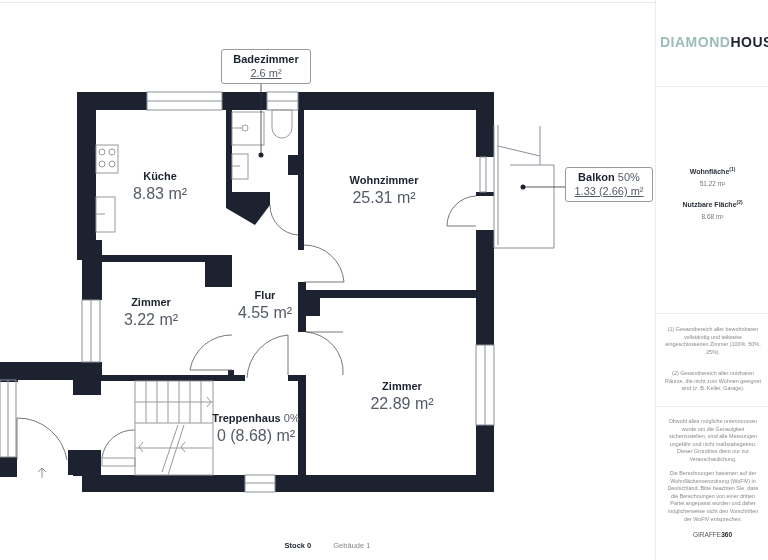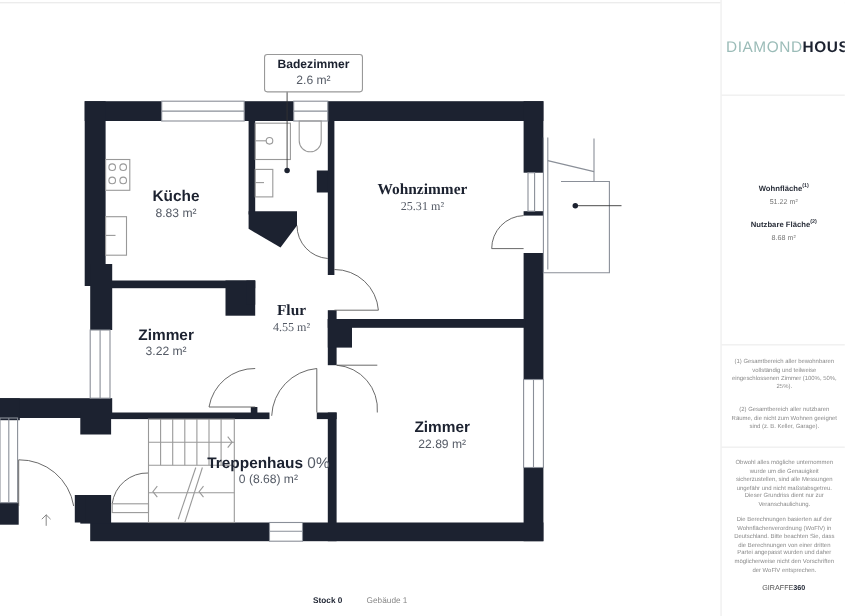--- a/index.html
+++ b/index.html
@@ -2,38 +2,38 @@
 <html><head>
 <meta charset="utf-8">
 <style>
   html, body { margin:0; padding:0; }
   body { width:768px; height:560px; background:#ffffff; position:relative; overflow:hidden; font-family:"Liberation Sans", sans-serif; }
   .topline { position:absolute; left:0; top:2px; width:768px; height:1px; background:#e8e8e8; }
   .plan { position:absolute; left:0; top:0; width:655px; height:560px; }
   .sidebar { position:absolute; left:655px; top:0; width:113px; height:560px; border-left:1px solid #ececec; background:#fff; }
   .sb-sep { position:absolute; left:0; width:113px; height:1px; background:#ececec; }
   .logo { position:absolute; left:4px; top:34px; font-size:14px; letter-spacing:0.5px; white-space:nowrap; }
-  .logo .a { color:#9bbcb8; }
+  .logo .a { color:#9bbcb8;font-weight:bold; }
   .logo .b { color:#1c2230; font-weight:bold; }
   .area-label { position:absolute; left:0; width:113px; text-align:center; font-size:7px; font-weight:bold; color:#2a2f3a; }
   .area-val { position:absolute; left:0; width:113px; text-align:center; font-size:6.5px; color:#777; }
   sup { font-size:70%; }
   .note { position:absolute; left:8px; width:98px; text-align:center; font-size:5.4px; line-height:7.6px; color:#8a8a8a; }
   .brand { position:absolute; left:0; top:531px; width:113px; text-align:center; font-size:6.5px; color:#555; }
   .brand b { color:#1c2230; }
   .footer { position:absolute; top:541px; left:0; width:655px; text-align:center; font-size:7.5px; color:#888; }
   .footer .st { color:#1c2230; font-weight:bold; margin-right:22px; }
   .room { position:absolute; text-align:center; line-height:1.25; transform:translateX(-50%); white-space:nowrap; }
-  .room .n { font-size:14px; font-weight:bold; color:#1c2230; }
-  .room .a { font-size:11px; color:#555b66; }
+  .room .n { font-size:11px; font-weight:bold; color:#1c2230; }
+  .room .a { font-size:16px; color:#555b66; }
   .room .p { font-weight:normal; color:#555b66; }
   .callout { position:absolute; border:1px solid #999; border-radius:3px; background:#fff; text-align:center; line-height:1.3; padding:2px 5px; }
   .callout .n { font-size:11px; font-weight:bold; color:#1c2230; }
   .callout .p { font-size:11px; color:#555b66; font-weight:normal; }
-  .callout .a { font-size:11px; color:#555b66; }
+  .callout .a { font-size:11px; color:#555b66;text-decoration:underline; }
 </style>
 </head>
 <body>
 
 <div class="topline"></div>
 
 <div class="plan">
   <svg width="655" height="560" viewBox="0 0 655 560">
     <g fill="#1c2230">
 
@@ -154,44 +154,48 @@
     <circle cx="261" cy="155" r="2.5" fill="#1c2230"></circle>
     <line x1="523" y1="187" x2="565" y2="187" stroke="#333" stroke-width="0.8"></line>
     <circle cx="523" cy="187" r="2.5" fill="#1c2230"></circle>
   </svg>
 
   
   <div class="room" style="left:160px;top:170px;">
     <div class="n">Küche</div>
     <div class="a">8.83 m²</div>
   </div>
-  <div class="room" style="left:384px;top:164px;font-family:Liberation Serif, serif;">
+  <div class="room" style="left:384px;top:174px;">
     <div class="n">Wohnzimmer</div>
     <div class="a">25.31 m²</div>
   </div>
-  <div class="room" style="left:265px;top:274px;font-family:Liberation Serif, serif;">
+  <div class="room" style="left:265px;top:289px;">
     <div class="n">Flur</div>
     <div class="a">4.55 m²</div>
   </div>
   <div class="room" style="left:151px;top:296px;">
     <div class="n">Zimmer</div>
     <div class="a">3.22 m²</div>
   </div>
   <div class="room" style="left:402px;top:380px;">
     <div class="n">Zimmer</div>
     <div class="a">22.89 m²</div>
   </div>
-  <div class="room" style="left:244px;top:412px;">
+  <div class="room" style="left:256px;top:412px;">
     <div class="n"><span>Treppenhaus</span> <span class="p">0%</span></div>
     <div class="a">0 (8.68) m²</div>
   </div>
 
-  <div class="callout" style="left:221px;top:49px;width:78px;margin-left:19px;">
+  <div class="callout" style="left:221px;top:49px;width:78px;">
     <div class="n">Badezimmer</div>
     <div class="a">2.6 m²</div>
+  </div>
+  <div class="callout" style="left:565px;top:167px;width:76px;">
+    <div class="n"><span>Balkon</span> <span class="p">50%</span></div>
+    <div class="a">1.33 (2.66) m²</div>
   </div>
 
   <div class="footer">
     <span class="st">Stock 0</span><span>Gebäude 1</span>
   </div>
 </div>
 
 <div class="sidebar">
   <div class="logo">
     <span class="a">DIAMOND</span><span class="b">HOUSE</span>

